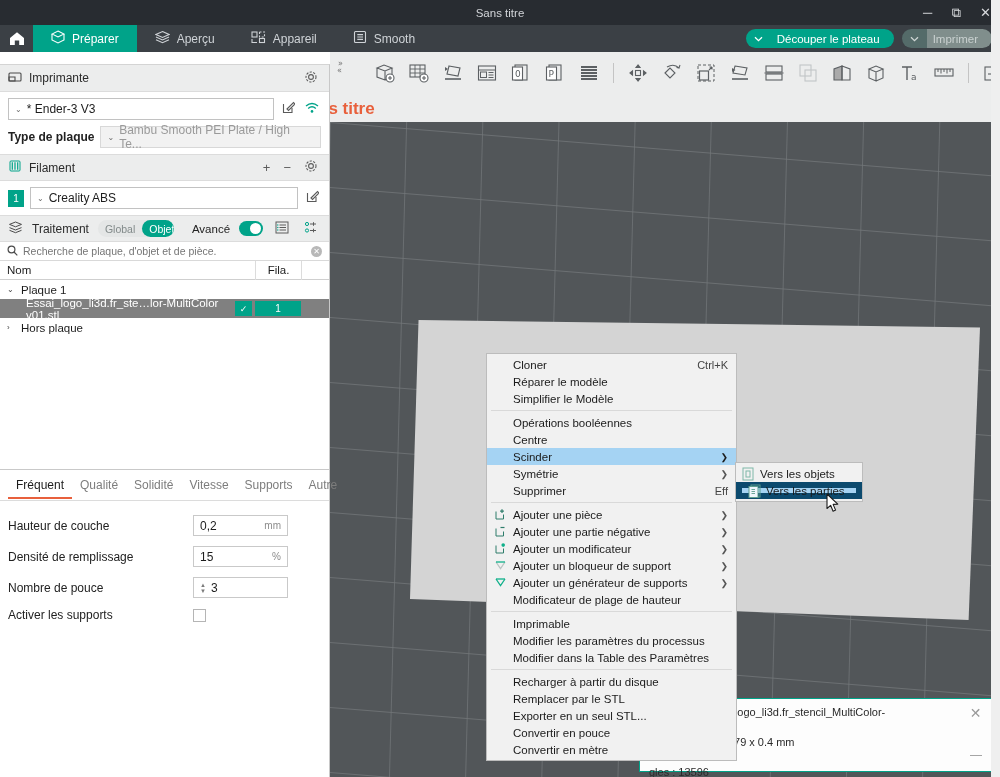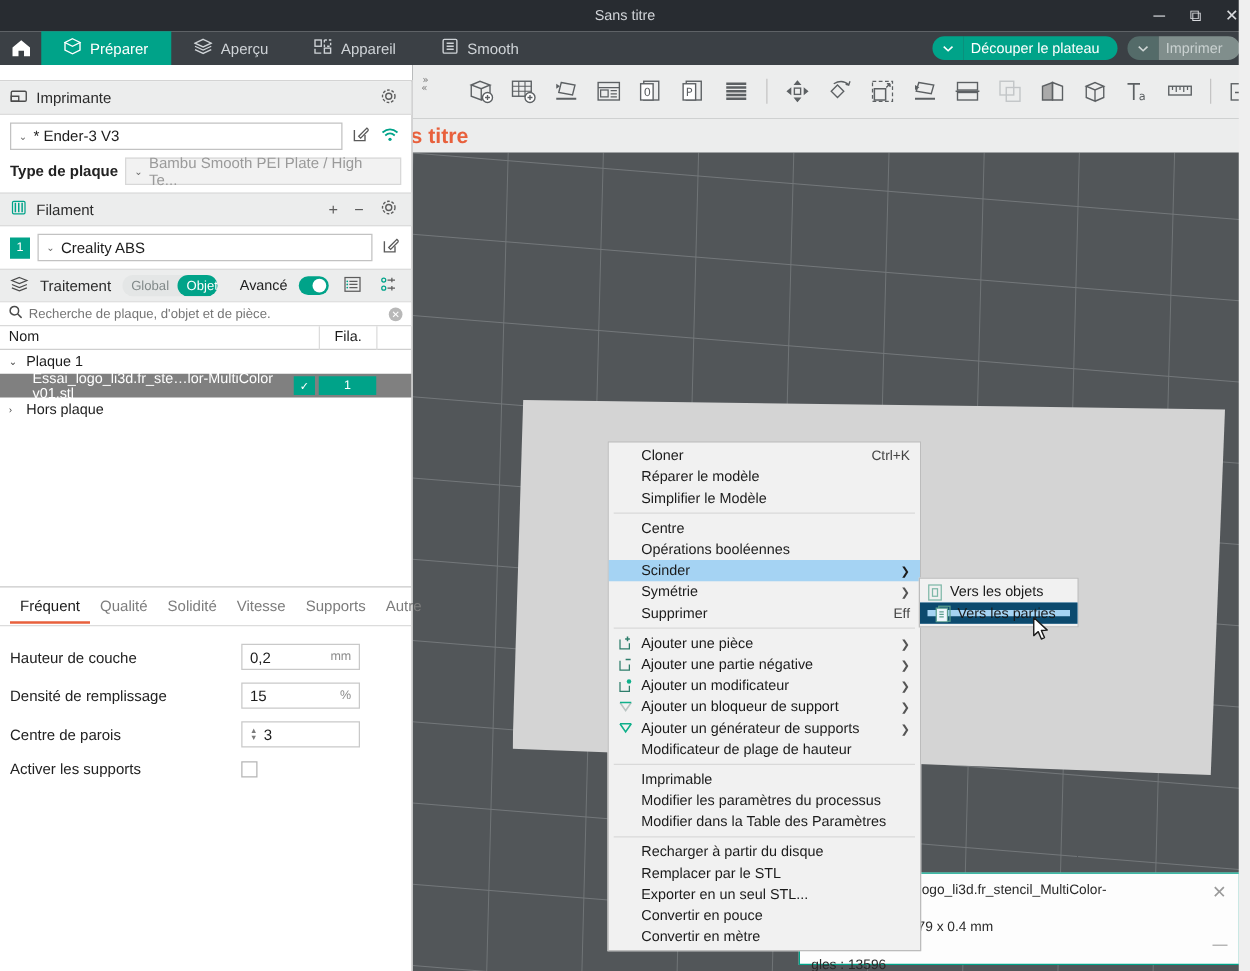--- a/index.html
+++ b/index.html
@@ -722,21 +722,21 @@
           </div>
         </div>
         <div class="field">
           <div class="fl">Densité de remplissage</div>
           <div class="inp">
             <span>15</span>
             <span class="unit">%</span>
           </div>
         </div>
         <div class="field">
-          <div class="fl">Centre de parois</div>
+          <div class="fl">Nombre de pouce</div>
           <div class="inp">
             <span class="spin">
                 <span>▲</span>
                 <span>▼</span>
               </span>
             <span>3</span>
           </div>
         </div>
         <div class="field">
           <div class="fl">Activer les supports</div>
@@ -756,25 +756,25 @@
         <span class="gutter"></span>
         <span class="ctext">Réparer le modèle</span>
       </div>
     <div class="ci">
         <span class="gutter"></span>
         <span class="ctext">Simplifier le Modèle</span>
       </div>
     <div class="csep"></div>
     <div class="ci">
         <span class="gutter"></span>
+        <span class="ctext">Opérations booléennes</span>
+      </div>
+    <div class="ci">
+        <span class="gutter"></span>
         <span class="ctext">Centre</span>
-      </div>
-    <div class="ci">
-        <span class="gutter"></span>
-        <span class="ctext">Opérations booléennes</span>
       </div>
     <div class="ci hl">
         <span class="gutter"></span>
         <span class="ctext">Scinder</span>
         <span class="arrow">❯</span>
       </div>
     <div class="ci">
         <span class="gutter"></span>
         <span class="ctext">Symétrie</span>
         <span class="arrow">❯</span>

